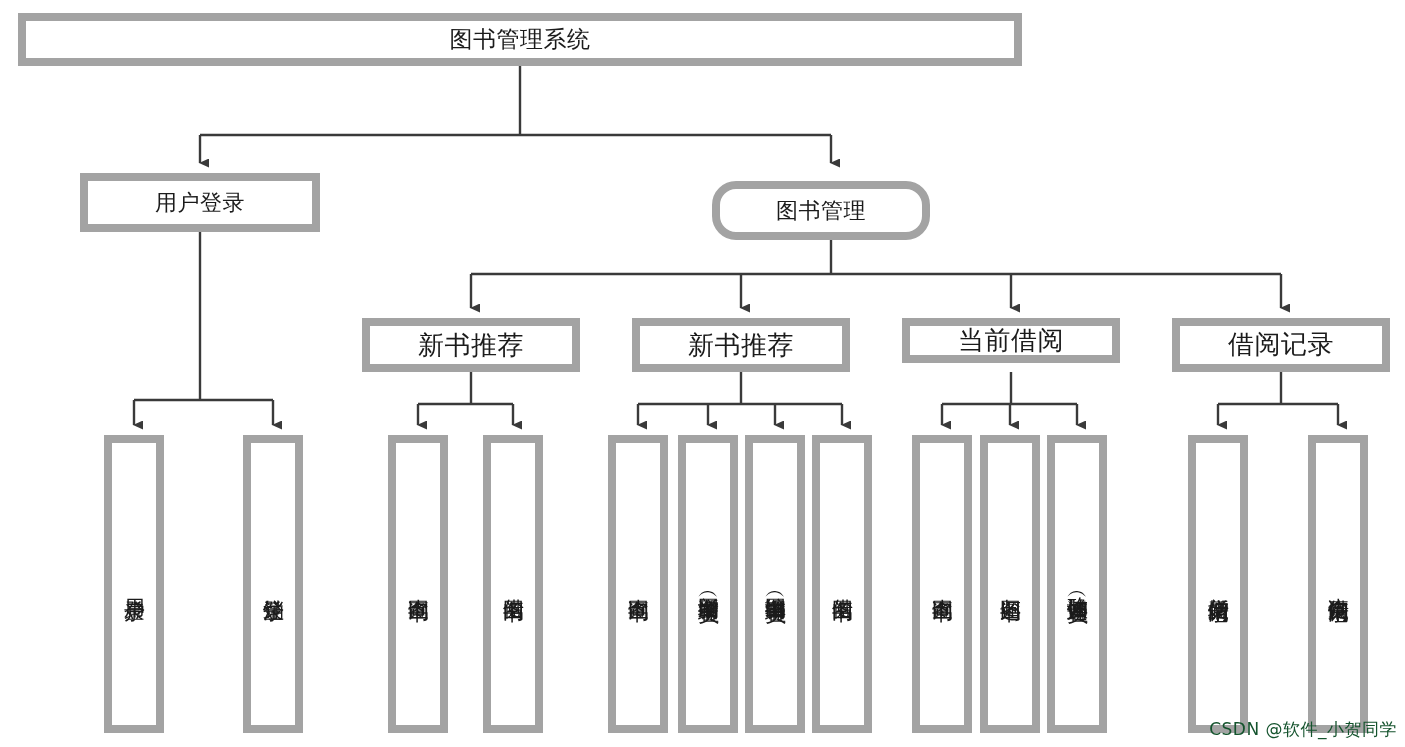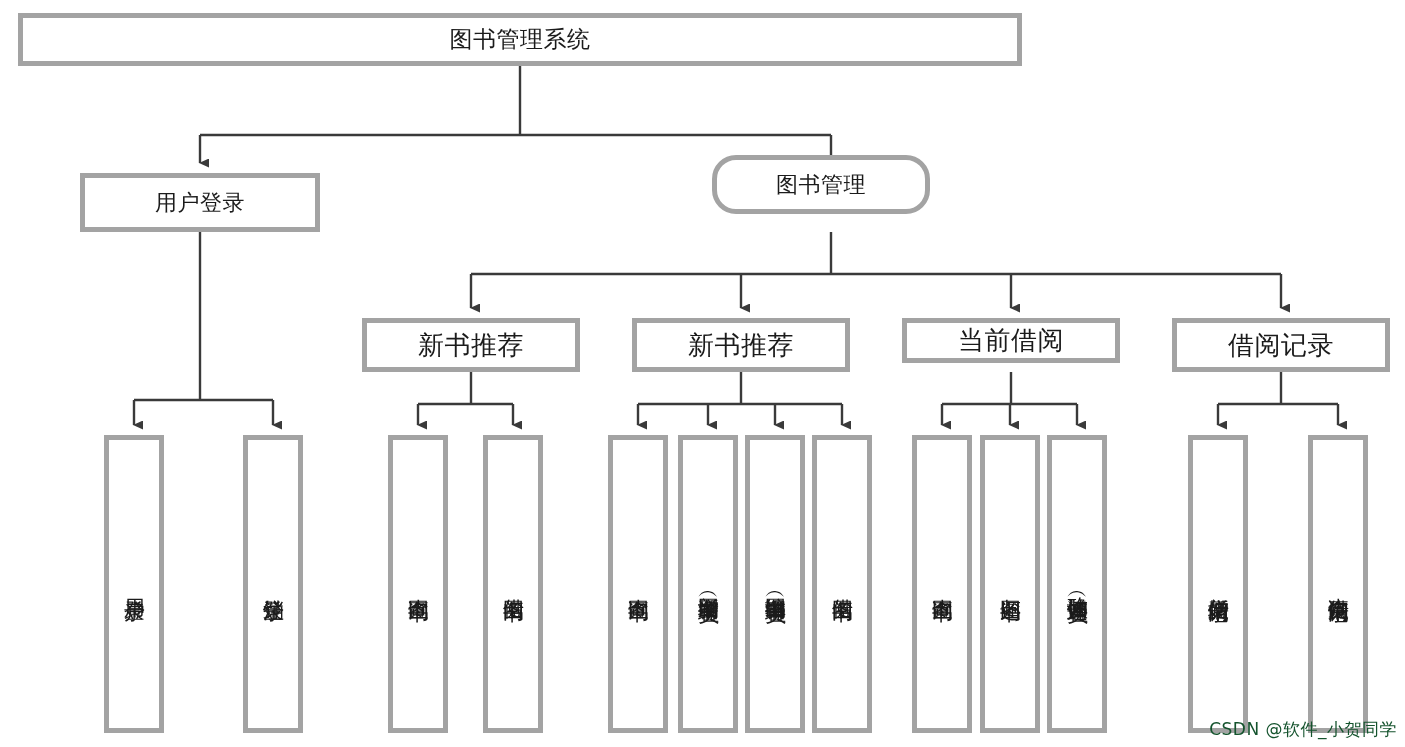--- a/index.html
+++ b/index.html
@@ -22,21 +22,21 @@
     position: absolute;
     left: 0;
     top: 0;
     width: 1405px;
     height: 747px;
   }
   .node {
     position: absolute;
     box-sizing: border-box;
     background: #ffffff;
-    border: 5px solid #a3a3a3;
+    border: 8px solid #a3a3a3;
     display: flex;
     align-items: center;
     justify-content: center;
     color: #1b1b1b;
   }
   .node-label {
     display: block;
     text-align: center;
     line-height: 1.18;
     letter-spacing: 0.5px;
@@ -117,39 +117,39 @@
       </g>
   </svg>
 
   <div id="nodes-layer">
       <div class="node node-root" style="left: 18px; top: 13px; width: 1004px; height: 53px;">
         <span class="node-label">图书管理系统</span>
       </div>
       <div class="node node-l1" style="left: 80px; top: 173px; width: 240px; height: 59px;">
         <span class="node-label">用户登录</span>
       </div>
-      <div class="node node-l1" style="left: 712px; top: 155px; width: 218px; height: 59px; border-radius: 24px;">
+      <div class="node node-l1" style="left: 712px; top: 181px; width: 218px; height: 59px; border-radius: 24px;">
         <span class="node-label">图书管理</span>
       </div>
       <div class="node node-leaf" style="left: 104px; top: 435px; width: 60px; height: 298px;">
         <span class="node-label">用户登录</span>
       </div>
       <div class="node node-leaf" style="left: 243px; top: 435px; width: 60px; height: 298px;">
         <span class="node-label">注销登录</span>
       </div>
       <div class="node node-l2" style="left: 362px; top: 318px; width: 218px; height: 54px;">
         <span class="node-label">新书推荐</span>
       </div>
       <div class="node node-l2" style="left: 632px; top: 318px; width: 218px; height: 54px;">
         <span class="node-label">新书推荐</span>
       </div>
       <div class="node node-l2" style="left: 902px; top: 318px; width: 218px; height: 45px;">
         <span class="node-label">当前借阅</span>
       </div>
-      <div class="node node-l2" style="left: 1172px; top: 318px; width: 218px; height: 54px;">
+      <div class="node node-l2" style="left: 1172px; top: 318px; width: 218px; height: 54px; font-family: Liberation Serif, serif;">
         <span class="node-label">借阅记录</span>
       </div>
       <div class="node node-leaf" style="left: 388px; top: 435px; width: 60px; height: 298px;">
         <span class="node-label">查询图书</span>
       </div>
       <div class="node node-leaf" style="left: 483px; top: 435px; width: 60px; height: 298px;">
         <span class="node-label">借阅图书</span>
       </div>
       <div class="node node-leaf" style="left: 608px; top: 435px; width: 60px; height: 298px;">
         <span class="node-label">查询图书</span>

